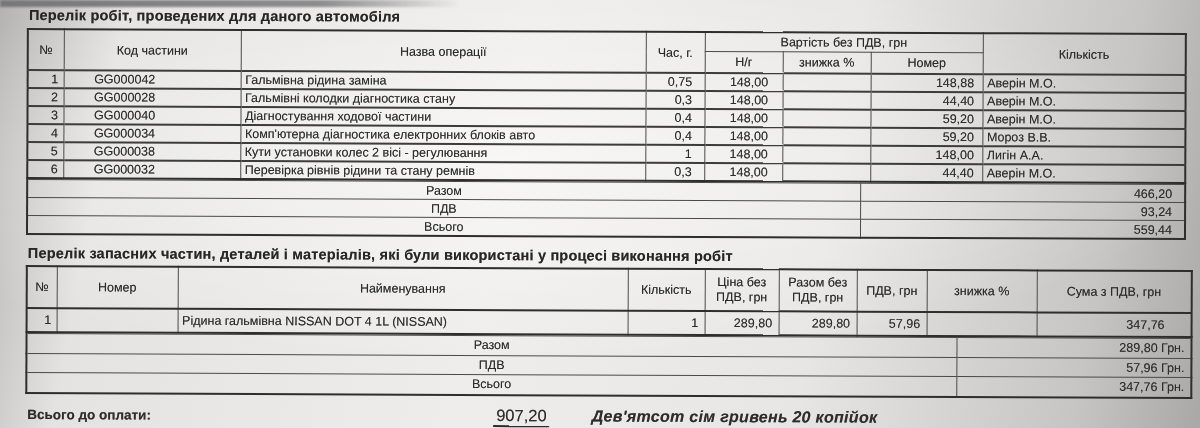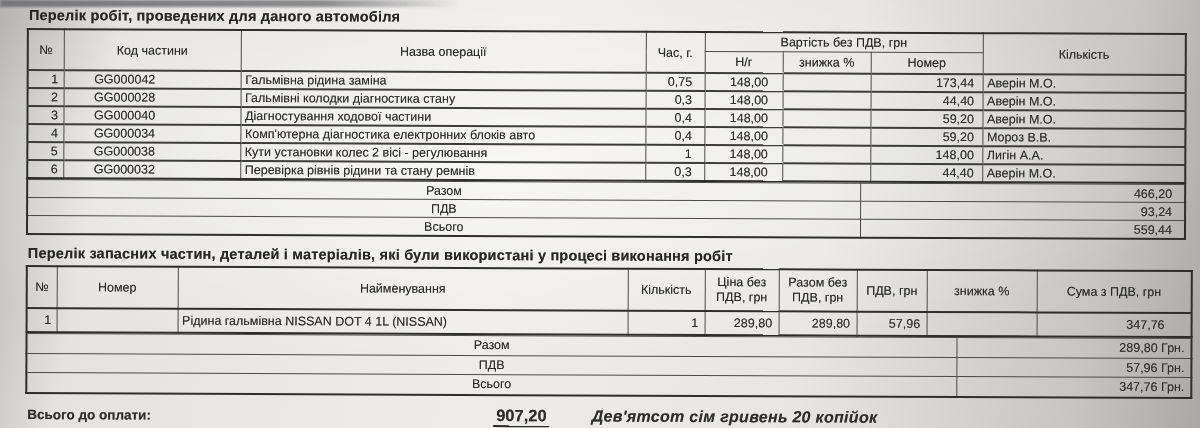--- a/index.html
+++ b/index.html
@@ -62,21 +62,21 @@
   .t2 thead th { height: 40px; white-space: normal; line-height: 1.2; }
   .t2 tbody td { height: 22px; }
   .t2 tbody td.qty { text-align: right; padding-right: 6px; }
   .t2 tbody td.money { text-align: right; padding-right: 6px; }
   .t2 tbody td.money-wide { text-align: right; padding-right: 26px; padding-left: 42px; }
 
   .summary { margin-top: 10px; margin-left: 2px; }
   .summary-line1 { display: flex; align-items: baseline; }
   .pay-label { flex: 0 0 466px; font-size: 13.5px; font-weight: bold; }
   .pay-value {
-    font-size: 16.5px; font-weight: bold;
+    font-size: 16.5px; font-weight: normal;
     border-bottom: 2px solid #2b2b2b; padding: 0 3px 0px 3px;
   }
   .pay-words { font-size: 16px; font-weight: bold; font-style: italic; margin-left: 42px; letter-spacing: 0.3px; }
 </style>
 </head>
 <body>
 
 <div class="scan-shadow-top"></div>
 
 <div class="sheet">
@@ -110,21 +110,21 @@
       </tr>
     </thead>
     <tbody>
       <tr>
         <td class="num">1</td>
         <td class="code">GG000042</td>
         <td class="name">Гальмівна рідина заміна</td>
         <td class="time">0,75</td>
         <td class="rate">148,00</td>
         <td class="disc"></td>
-        <td class="sum">173,44</td>
+        <td class="sum">148,88</td>
         <td class="exec">Аверін М.О.</td>
       </tr>
       <tr>
         <td class="num">2</td>
         <td class="code">GG000028</td>
         <td class="name">Гальмівні колодки діагностика стану</td>
         <td class="time">0,3</td>
         <td class="rate">148,00</td>
         <td class="disc"></td>
         <td class="sum">44,40</td>

